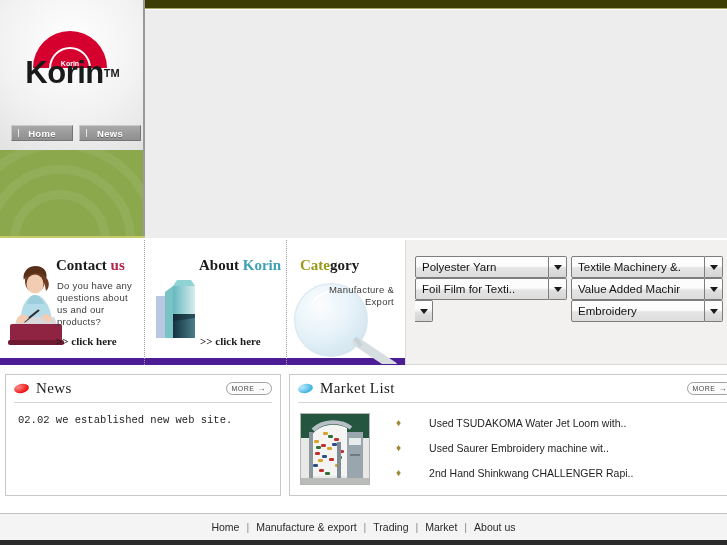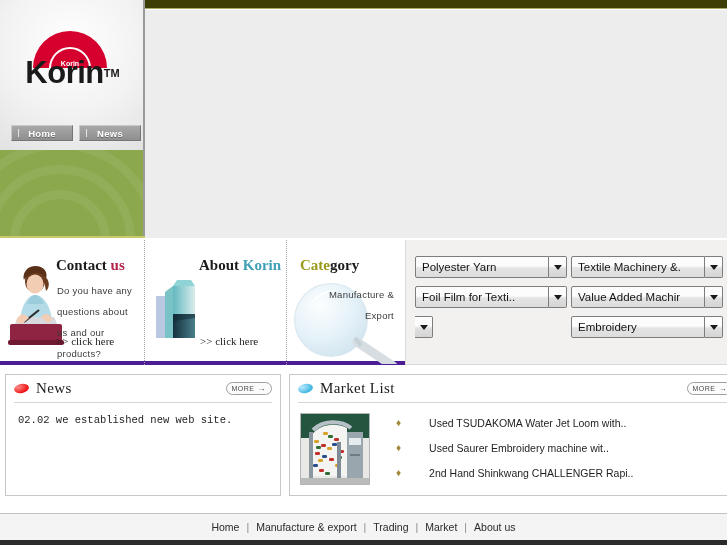--- a/index.html
+++ b/index.html
@@ -115,21 +115,21 @@
   .green-bottom-line {
     position: absolute; left: 0; top: 236px; width: 145px; height: 2px;
     background: #c9c96a;
   }
 
   
   .promo-row {
     position: absolute;
     left: 0; top: 240px; width: 481px; height: 125px;
     background: #ffffff;
-    border-bottom: 4px solid #4c1d95;
+    border-bottom: 7px solid #4c1d95;
   }
   .promo {
     position: absolute; top: 0; height: 125px;
     border-right: 1px dotted #9d9d9d;
   }
   .promo.p1 { left: 0;   width: 145px; }
   .promo.p2 { left: 145px; width: 142px; }
   .promo.p3 { left: 287px; width: 118px; border-right: none; }
 
   .promo-title {
@@ -140,28 +140,28 @@
     color: #1b1b1b;
     white-space: nowrap;
   }
   .promo-title .accent-red  { color: #b4234a; }
   .promo-title .accent-teal { color: #3e9fb5; }
   .promo-title .accent-gold { color: #9a9a19; }
 
   .promo-body {
     position: absolute;
     font-size: 9.5px;
-    line-height: 21px;
+    line-height: 12px;
     color: #3c3c3c;
     letter-spacing: .25px;
   }
   .promo-click {
     position: absolute;
     font-family: "Liberation Serif", serif;
-    font-weight: normal;
+    font-weight: bold;
     font-size: 11px;
     color: #1b1b1b;
     cursor: pointer;
     white-space: nowrap;
   }
 
   
   .illus-contact { position: absolute; left: 8px; top: 22px; width: 56px; height: 95px; }
   .illus-building { position: absolute; left: 10px; top: 26px; width: 52px; height: 80px; }
   .illus-glass { position: absolute; left: 2px; top: 36px; width: 110px; height: 88px; }
@@ -171,21 +171,21 @@
     position: absolute;
     left: 405px; top: 240px; width: 322px; height: 125px;
     background: #f3f1ef;
     border-left: 1px solid #dcdcdc;
     border-bottom: 1px solid #d8d8d8;
   }
   .dd-grid {
     position: absolute; left: 9px; top: 16px;
     display: grid;
     grid-template-columns: 152px 152px;
-    gap: 8px 4px;
+    gap: 0 4px;
   }
   .dd {
     position: relative;
     height: 22px;
     display: flex;
     align-items: stretch;
   }
   .dd-field {
     flex: 1;
     background: linear-gradient(#fcfcfc 45%, #e4e4e4 55%, #dddddd 100%);

